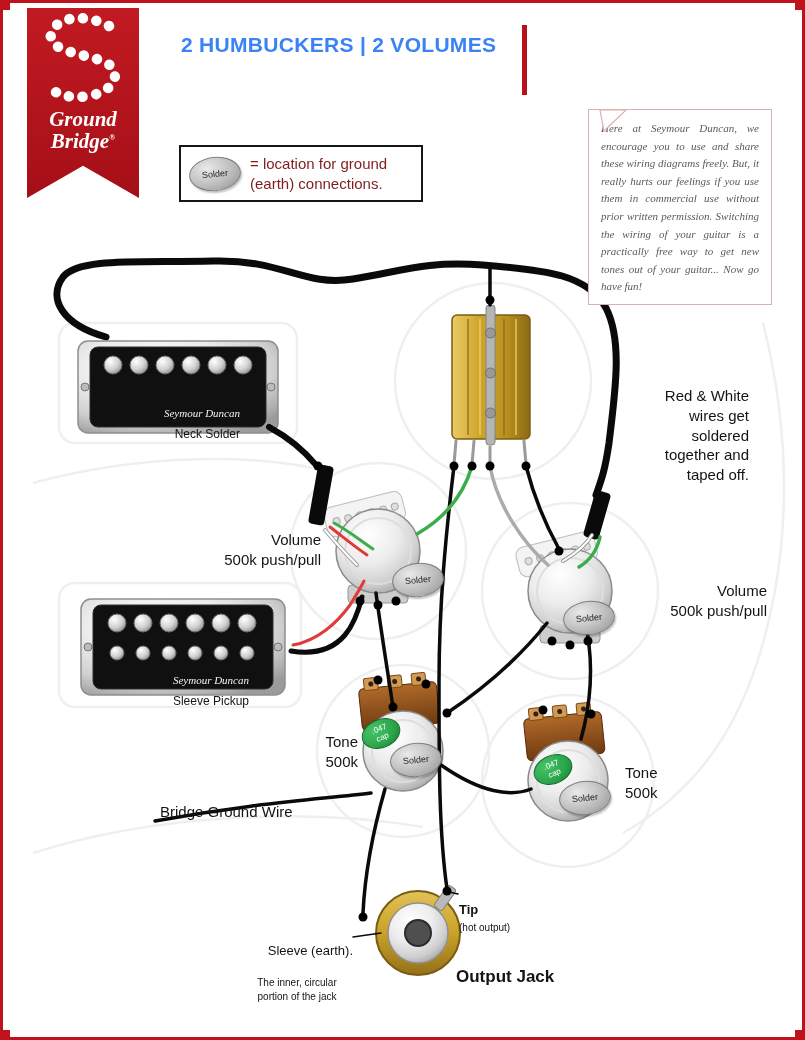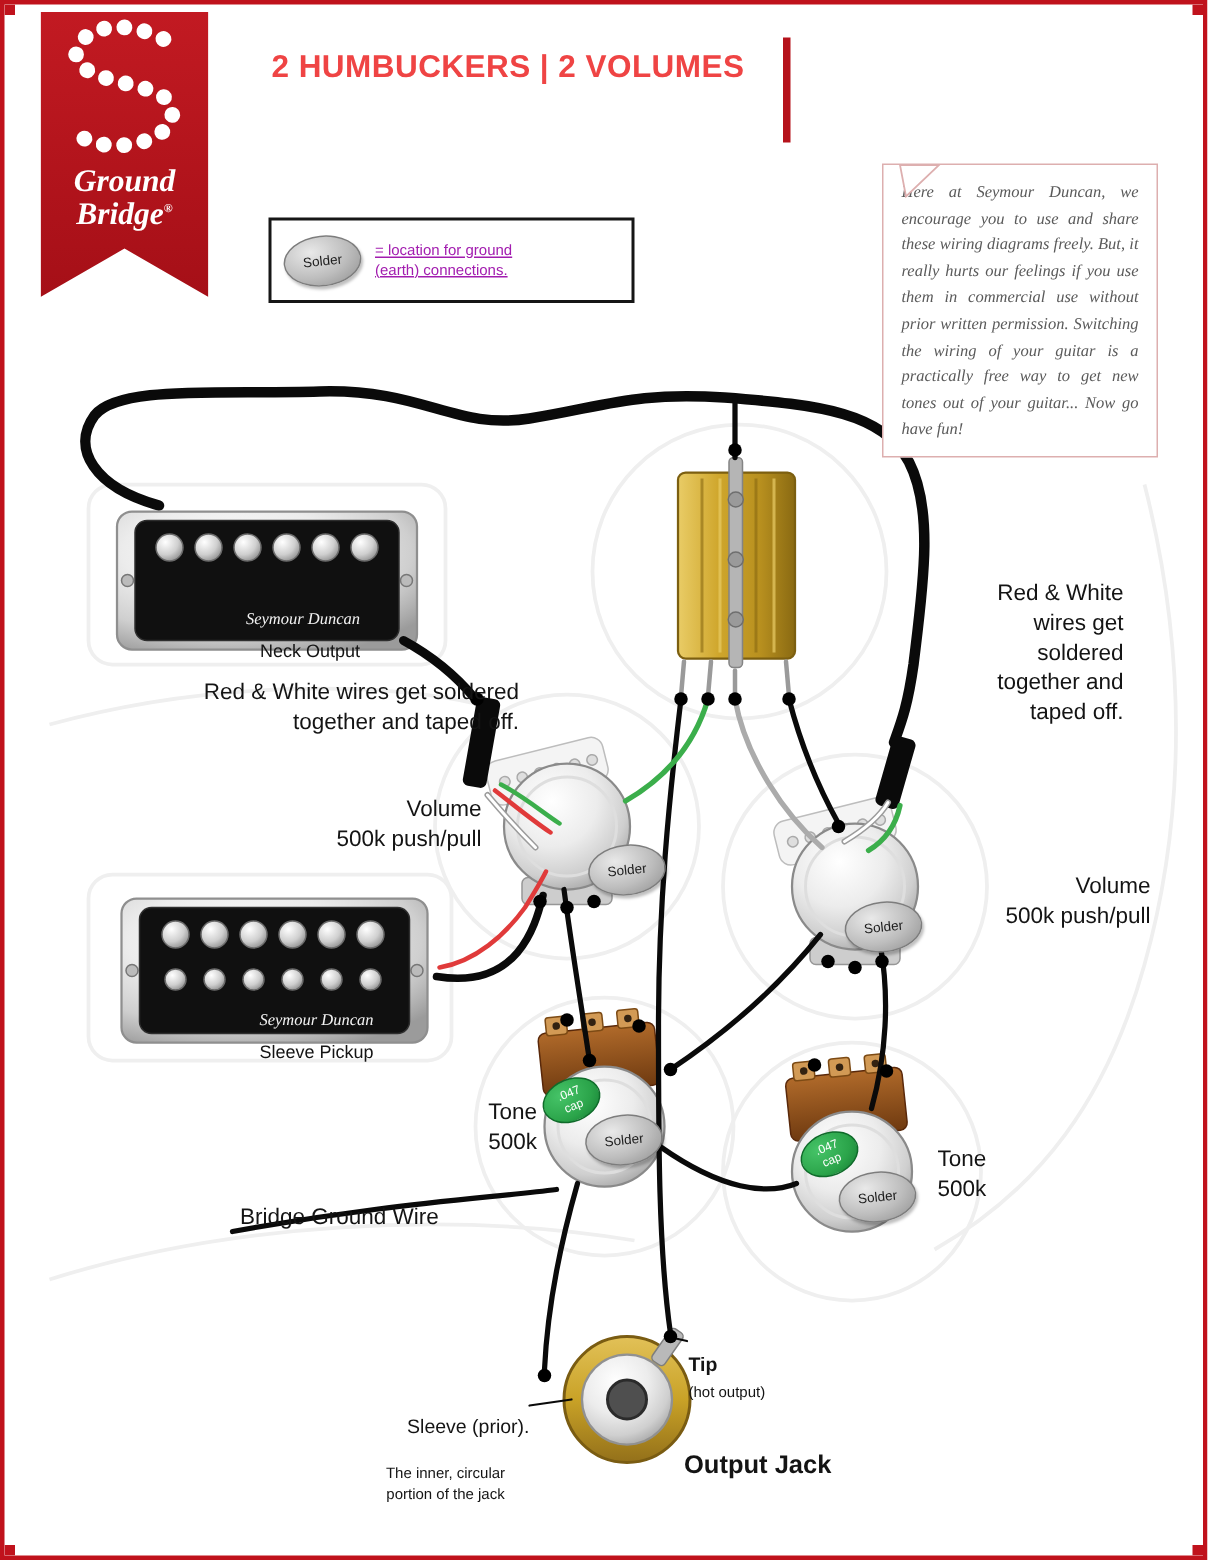--- a/index.html
+++ b/index.html
@@ -9,26 +9,26 @@
   
   #logo{position:absolute;left:24px;top:5px;width:112px;height:190px;
         background:linear-gradient(180deg,#c21a22,#a50f17);
         clip-path:polygon(0 0,100% 0,100% 100%,50% 83%,0 100%);
         text-align:center;color:#fff;}
   #logo .brand{font-family:"Liberation Serif",serif;font-style:italic;font-weight:bold;
         font-size:21px;line-height:1.05;}
   #logo sup{font-size:8px;}
   
   #title{position:absolute;left:178px;top:26px;font-weight:bold;font-size:21px;
-         color:#ef4444;letter-spacing:.3px;line-height:1.5;}
+         color:#3b82f6;letter-spacing:.3px;line-height:1.5;}
   #title-bar{position:absolute;left:519px;top:22px;width:5px;height:70px;background:#b5121b;}
   
   #legend{position:absolute;left:176px;top:142px;width:244px;height:57px;border:2px solid #161616;
           display:flex;align-items:center;gap:9px;padding:0 8px;box-sizing:border-box;background:#fff;}
-  #legend .txt{font-size:10px;color:#a21caf;white-space:pre-line;line-height:1.3;text-decoration:underline;}
+  #legend .txt{font-size:15px;color:#7f1d1d;white-space:pre-line;line-height:1.3;}
   
   #note{position:absolute;left:585px;top:106px;width:184px;height:196px;border:1.2px solid #ddafaf;
         background:#fff;box-sizing:border-box;padding:10px 12px;
         font-family:"Liberation Serif",serif;font-style:italic;font-size:11px;color:#5a5a5a;
         line-height:1.6;text-align:justify;}
   #note .tail{position:absolute;left:10px;bottom:-21px;}
   
   .lbl{position:absolute;color:#141414;font-size:15px;line-height:1.32;white-space:pre-line;}
   .center{text-align:right;}
   .right{text-align:right;}
@@ -303,26 +303,24 @@
   </div>
 
   <div id="note">
     <span>Here at Seymour Duncan, we encourage you to use and share these wiring diagrams freely. But, it really hurts our feelings if you use them in commercial use without prior written permission. Switching the wiring of your guitar is a practically free way to get new tones out of your guitar... Now go have fun!</span>
     <svg class="tail" width="30" height="24">
       <path d="M1,0 L27,0 L5,21 Z" fill="#ffffff" stroke="#ddafaf" stroke-width="1.2"></path>
     </svg>
   </div>
 
   <div class="lbl on-pickup center" style="left:115px;top:403px;width:122px">Seymour Duncan</div>
-  <div class="lbl center" style="left:115px;top:424px;width:122px;font-size:12px">Neck Output</div>
+  <div class="lbl center" style="left:115px;top:424px;width:122px;font-size:12px">Neck Solder</div>
   <div class="lbl on-pickup center" style="left:118px;top:670px;width:128px">Seymour Duncan</div>
   <div class="lbl center" style="left:118px;top:691px;width:128px;font-size:12px">Sleeve Pickup</div>
 
-  <div class="lbl center" style="left:118px;top:449px;width:225px">Red &amp; White wires get soldered
-together and taped off.</div>
   <div class="lbl center" style="left:618px;top:383px;width:128px">Red &amp; White
 wires get
 soldered
 together and
 taped off.</div>
 
   <div class="lbl center" style="left:210px;top:527px;width:108px">Volume
 500k push/pull</div>
   <div class="lbl center" style="left:644px;top:578px;width:120px">Volume
 500k push/pull</div>
@@ -331,21 +329,21 @@
   <div class="lbl" style="left:622px;top:760px;width:60px">Tone
 500k</div>
 
   <div class="lbl" style="left:157px;top:799px">Bridge Ground Wire</div>
 
   <div class="lbl" style="left:456px;top:881px;font-size:13px;font-weight:bold">
     <span>Tip</span>
     <span class="small" style="font-weight:normal">(hot output)</span>
   </div>
   <div class="lbl right" style="left:238px;top:922px;width:112px;font-size:13px">
-    <div>Sleeve (prior).</div>
+    <div>Sleeve (earth).</div>
     <div class="small" style="white-space:pre-line">The inner, circular
 portion of the jack</div>
   </div>
   <div class="lbl" style="left:453px;top:963px;font-size:17px;font-weight:600">Output Jack</div>
 
   <div class="solder-blob" style="left:389px;top:560px">
       <span>Solder</span>
     </div>
   <div class="solder-blob" style="left:560px;top:598px">
       <span>Solder</span>

